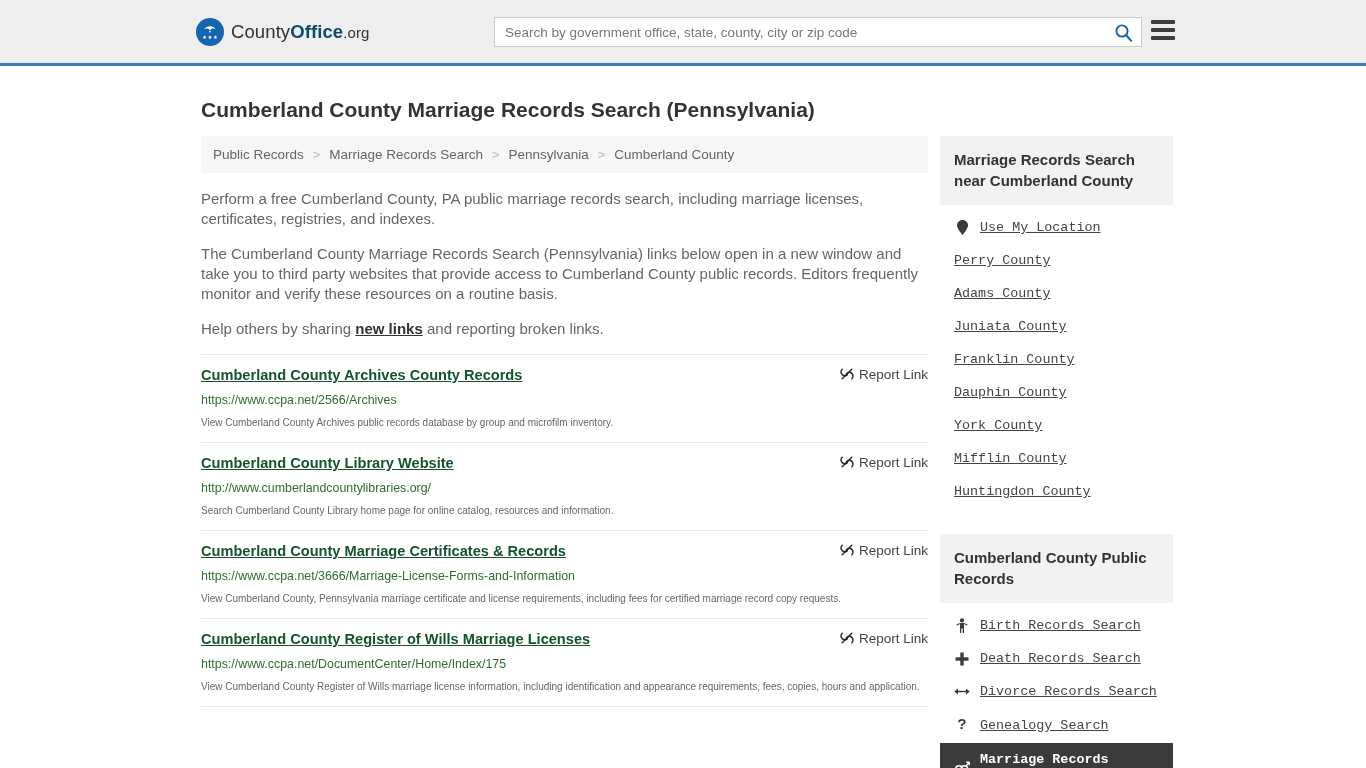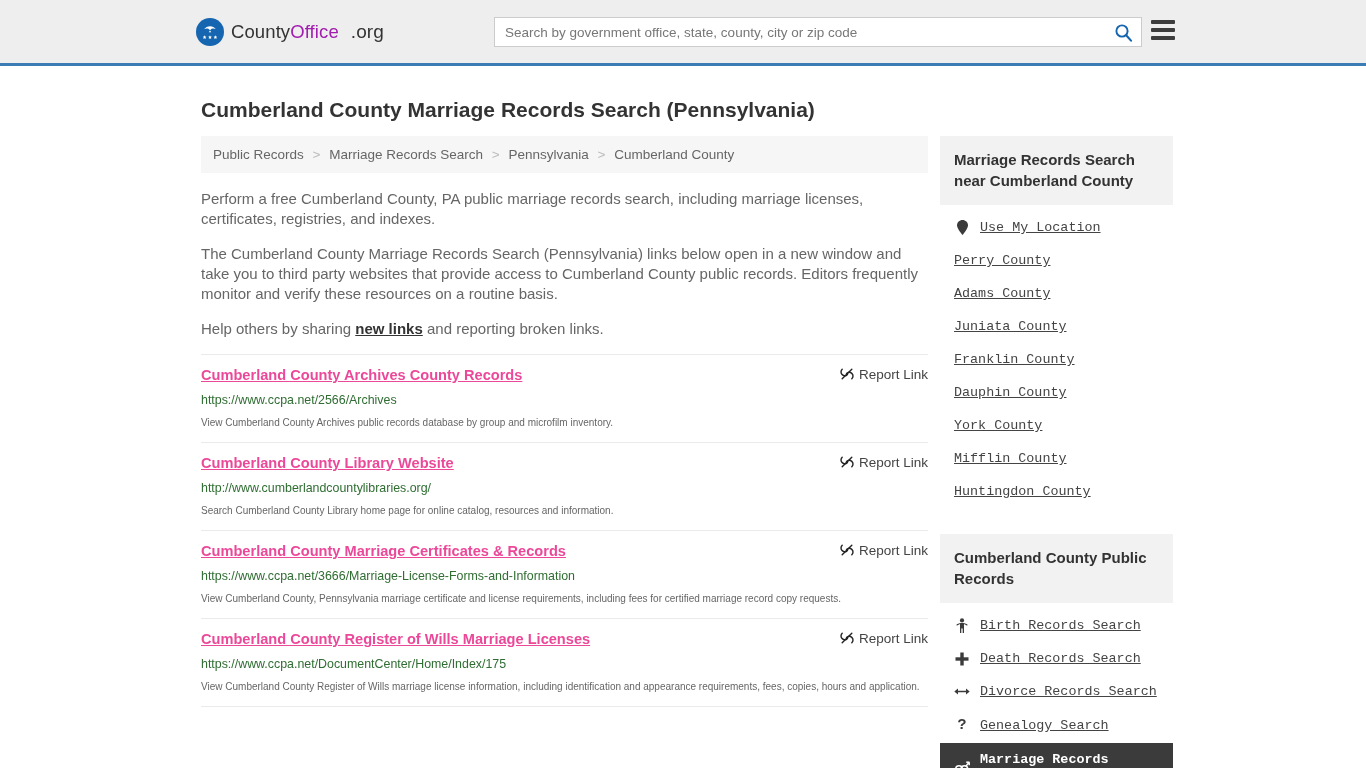--- a/index.html
+++ b/index.html
@@ -26,23 +26,23 @@
     text-decoration: none;
   }
   .logo-badge {
     width: 28px; height: 28px; border-radius: 50%;
     background: #1565b0;
     position: relative;
     flex: none;
   }
   .logo-badge svg { position: absolute; left: 0; top: 0; }
   .logo-text { font-size: 18.5px; color: #333333; letter-spacing: .1px; }
-  .logo-text .b { color: #a21caf; font-weight: normal; }
+  .logo-text .b { color: #0c4a6e; font-weight: bold; }
   .logo-text .c { color: #333333; font-weight: normal; }
-  .logo-text .o { font-size: 19px; margin-left: 12px; }
+  .logo-text .o { font-size: 15px; }
 
   .search-wrap {
     position: absolute; left: 494px; top: 17px;
     width: 648px; height: 30px;
     background: #ffffff;
     border: 1px solid #cccccc;
     display: flex; align-items: center;
   }
   .search-input {
     flex: 1; height: 100%;
@@ -93,21 +93,21 @@
     font-size: 15px; line-height: 20px; color: #666666;
     margin-bottom: 15px;
   }
   .intro a { color: #333333; text-decoration: underline; font-weight: bold; }
 
   
   .listing { padding: 10px 0 9px; border-bottom: 1px solid #eaeaea; }
   .listing:first-of-type { border-top: 1px solid #eaeaea; }
   .listing-head { display: flex; align-items: flex-start; justify-content: space-between; }
   .listing-title {
-    font-size: 14.6px; font-weight: bold; color: #ec4899;
+    font-size: 14.6px; font-weight: bold; color: #14532d;
     text-decoration: underline; line-height: 20px;
   }
   .report-link {
     display: flex; align-items: center; gap: 4px;
     font-size: 13.5px; color: #444444; white-space: nowrap;
     text-decoration: none; padding-top: 1px;
   }
   .listing-url {
     font-size: 12.4px; color: #2f6d32; line-height: 20px;
     margin-top: 5px; word-break: break-all;

